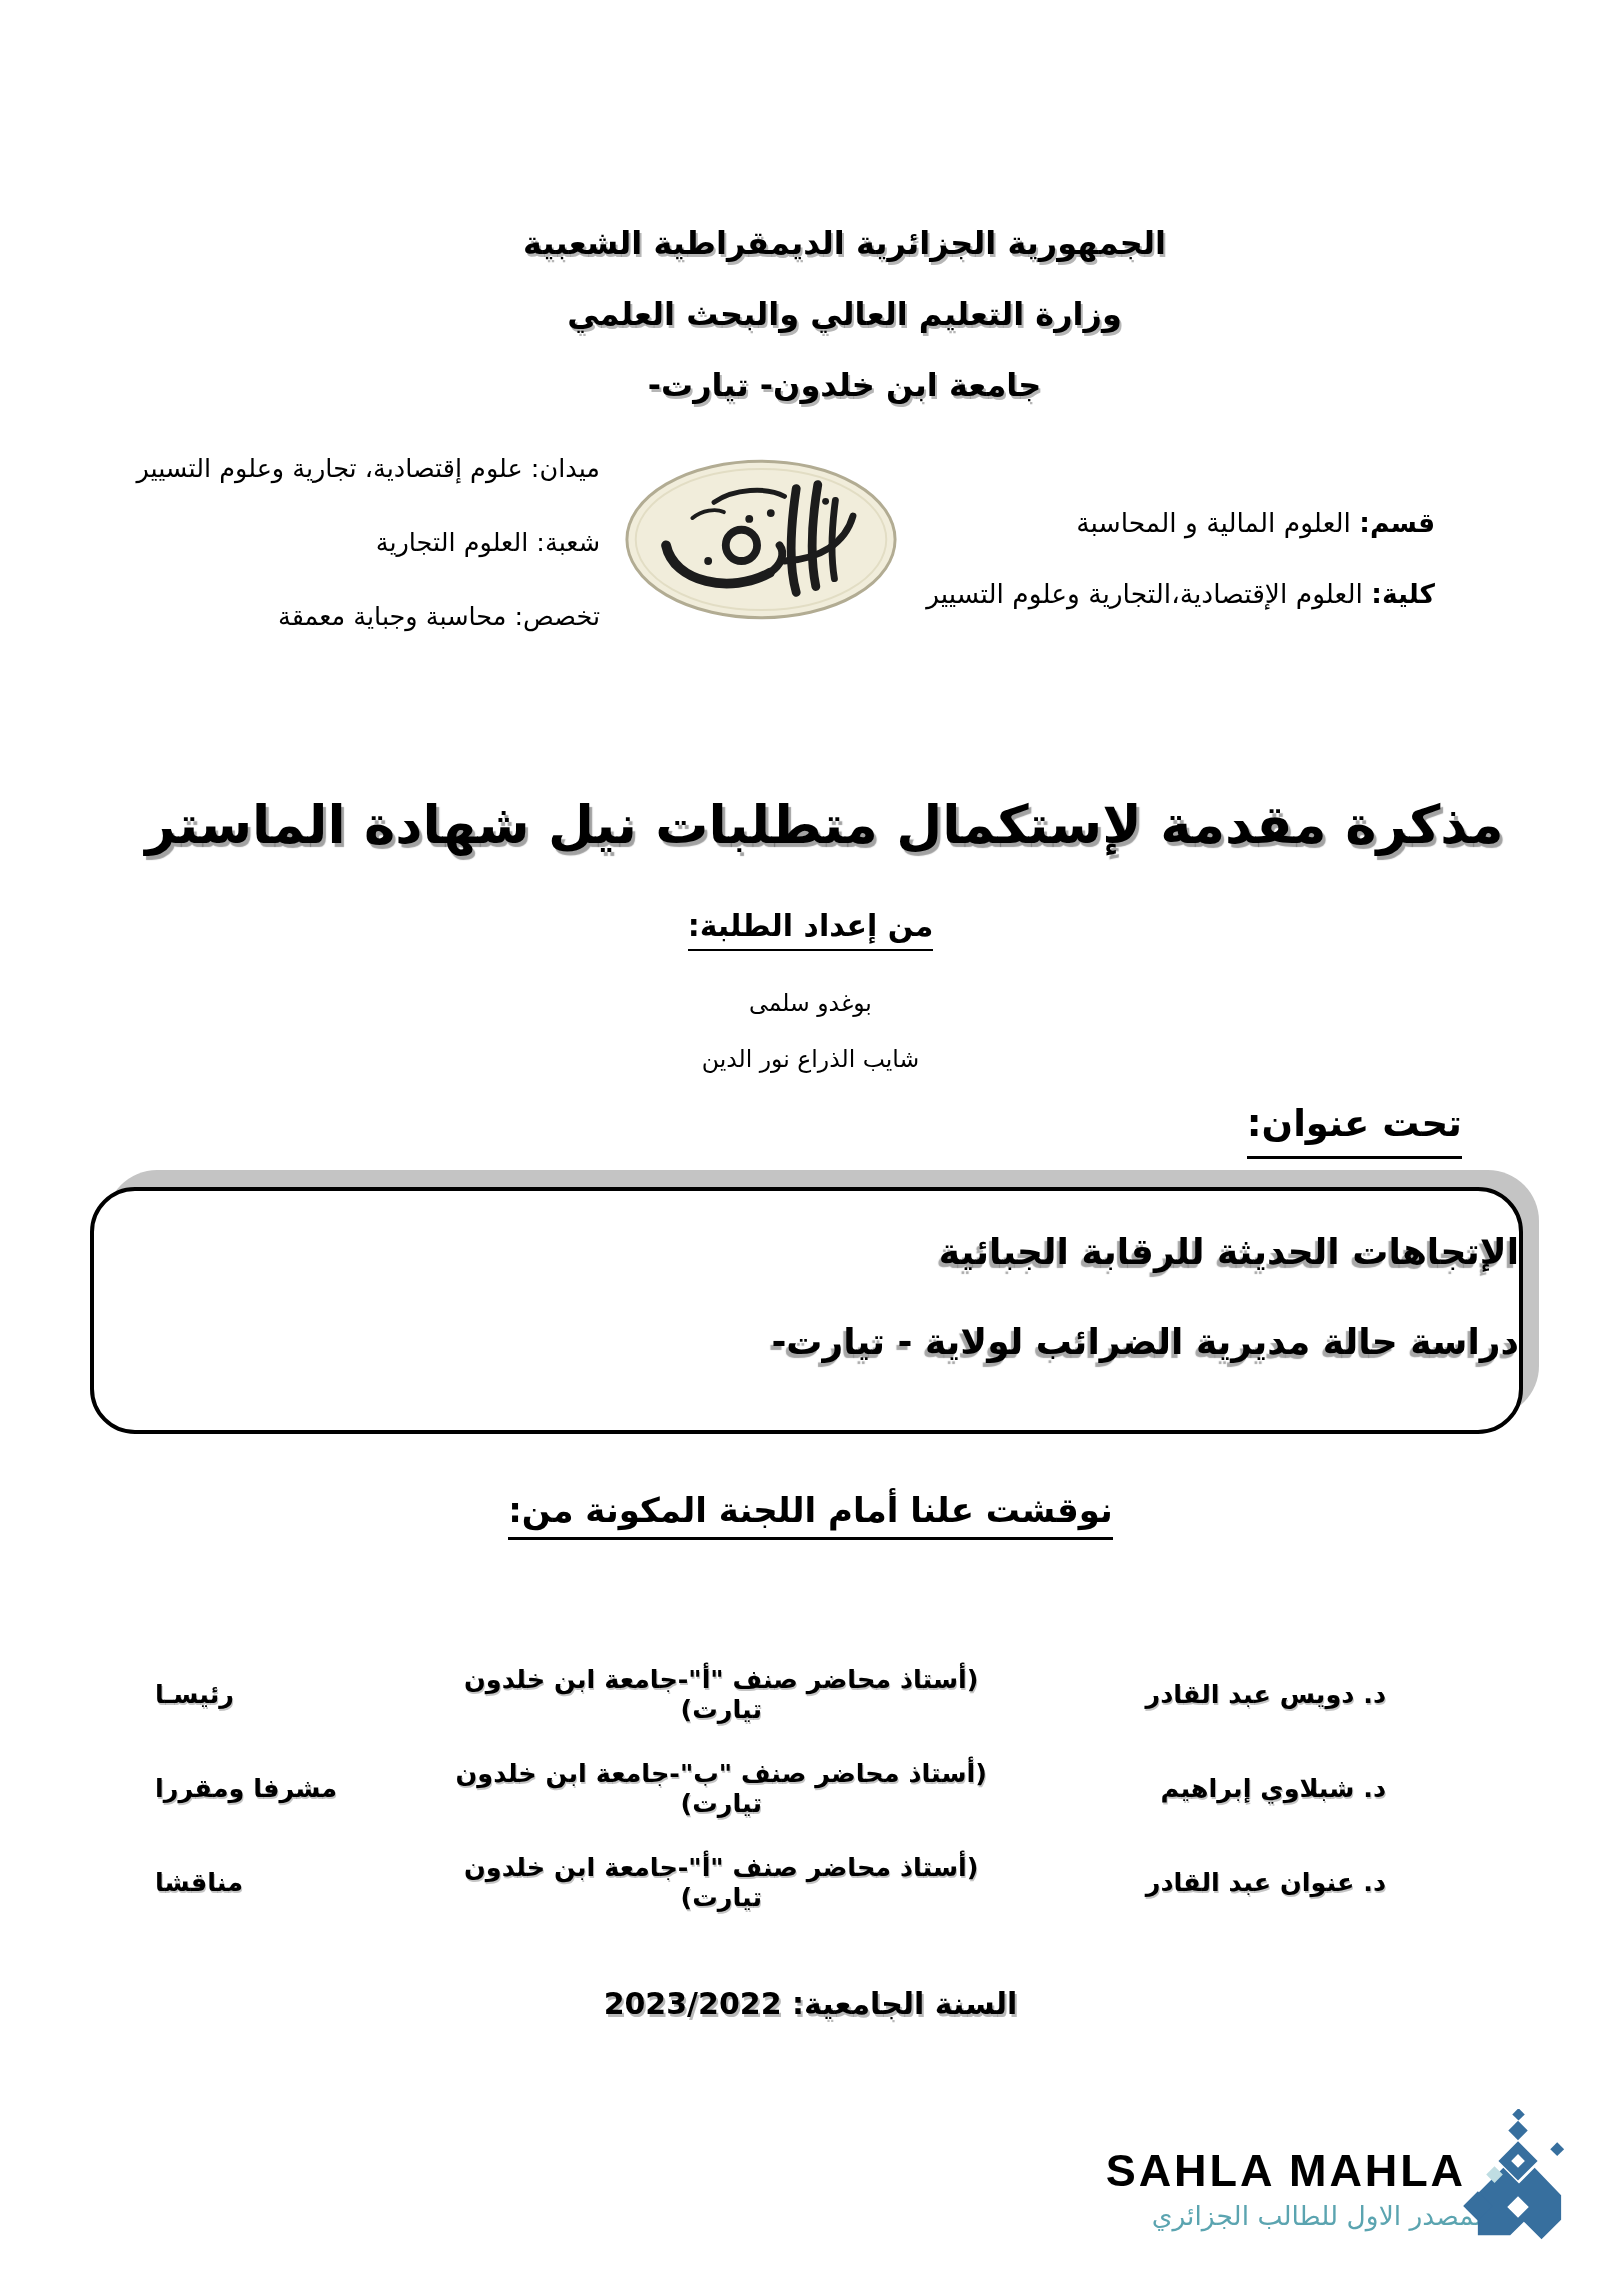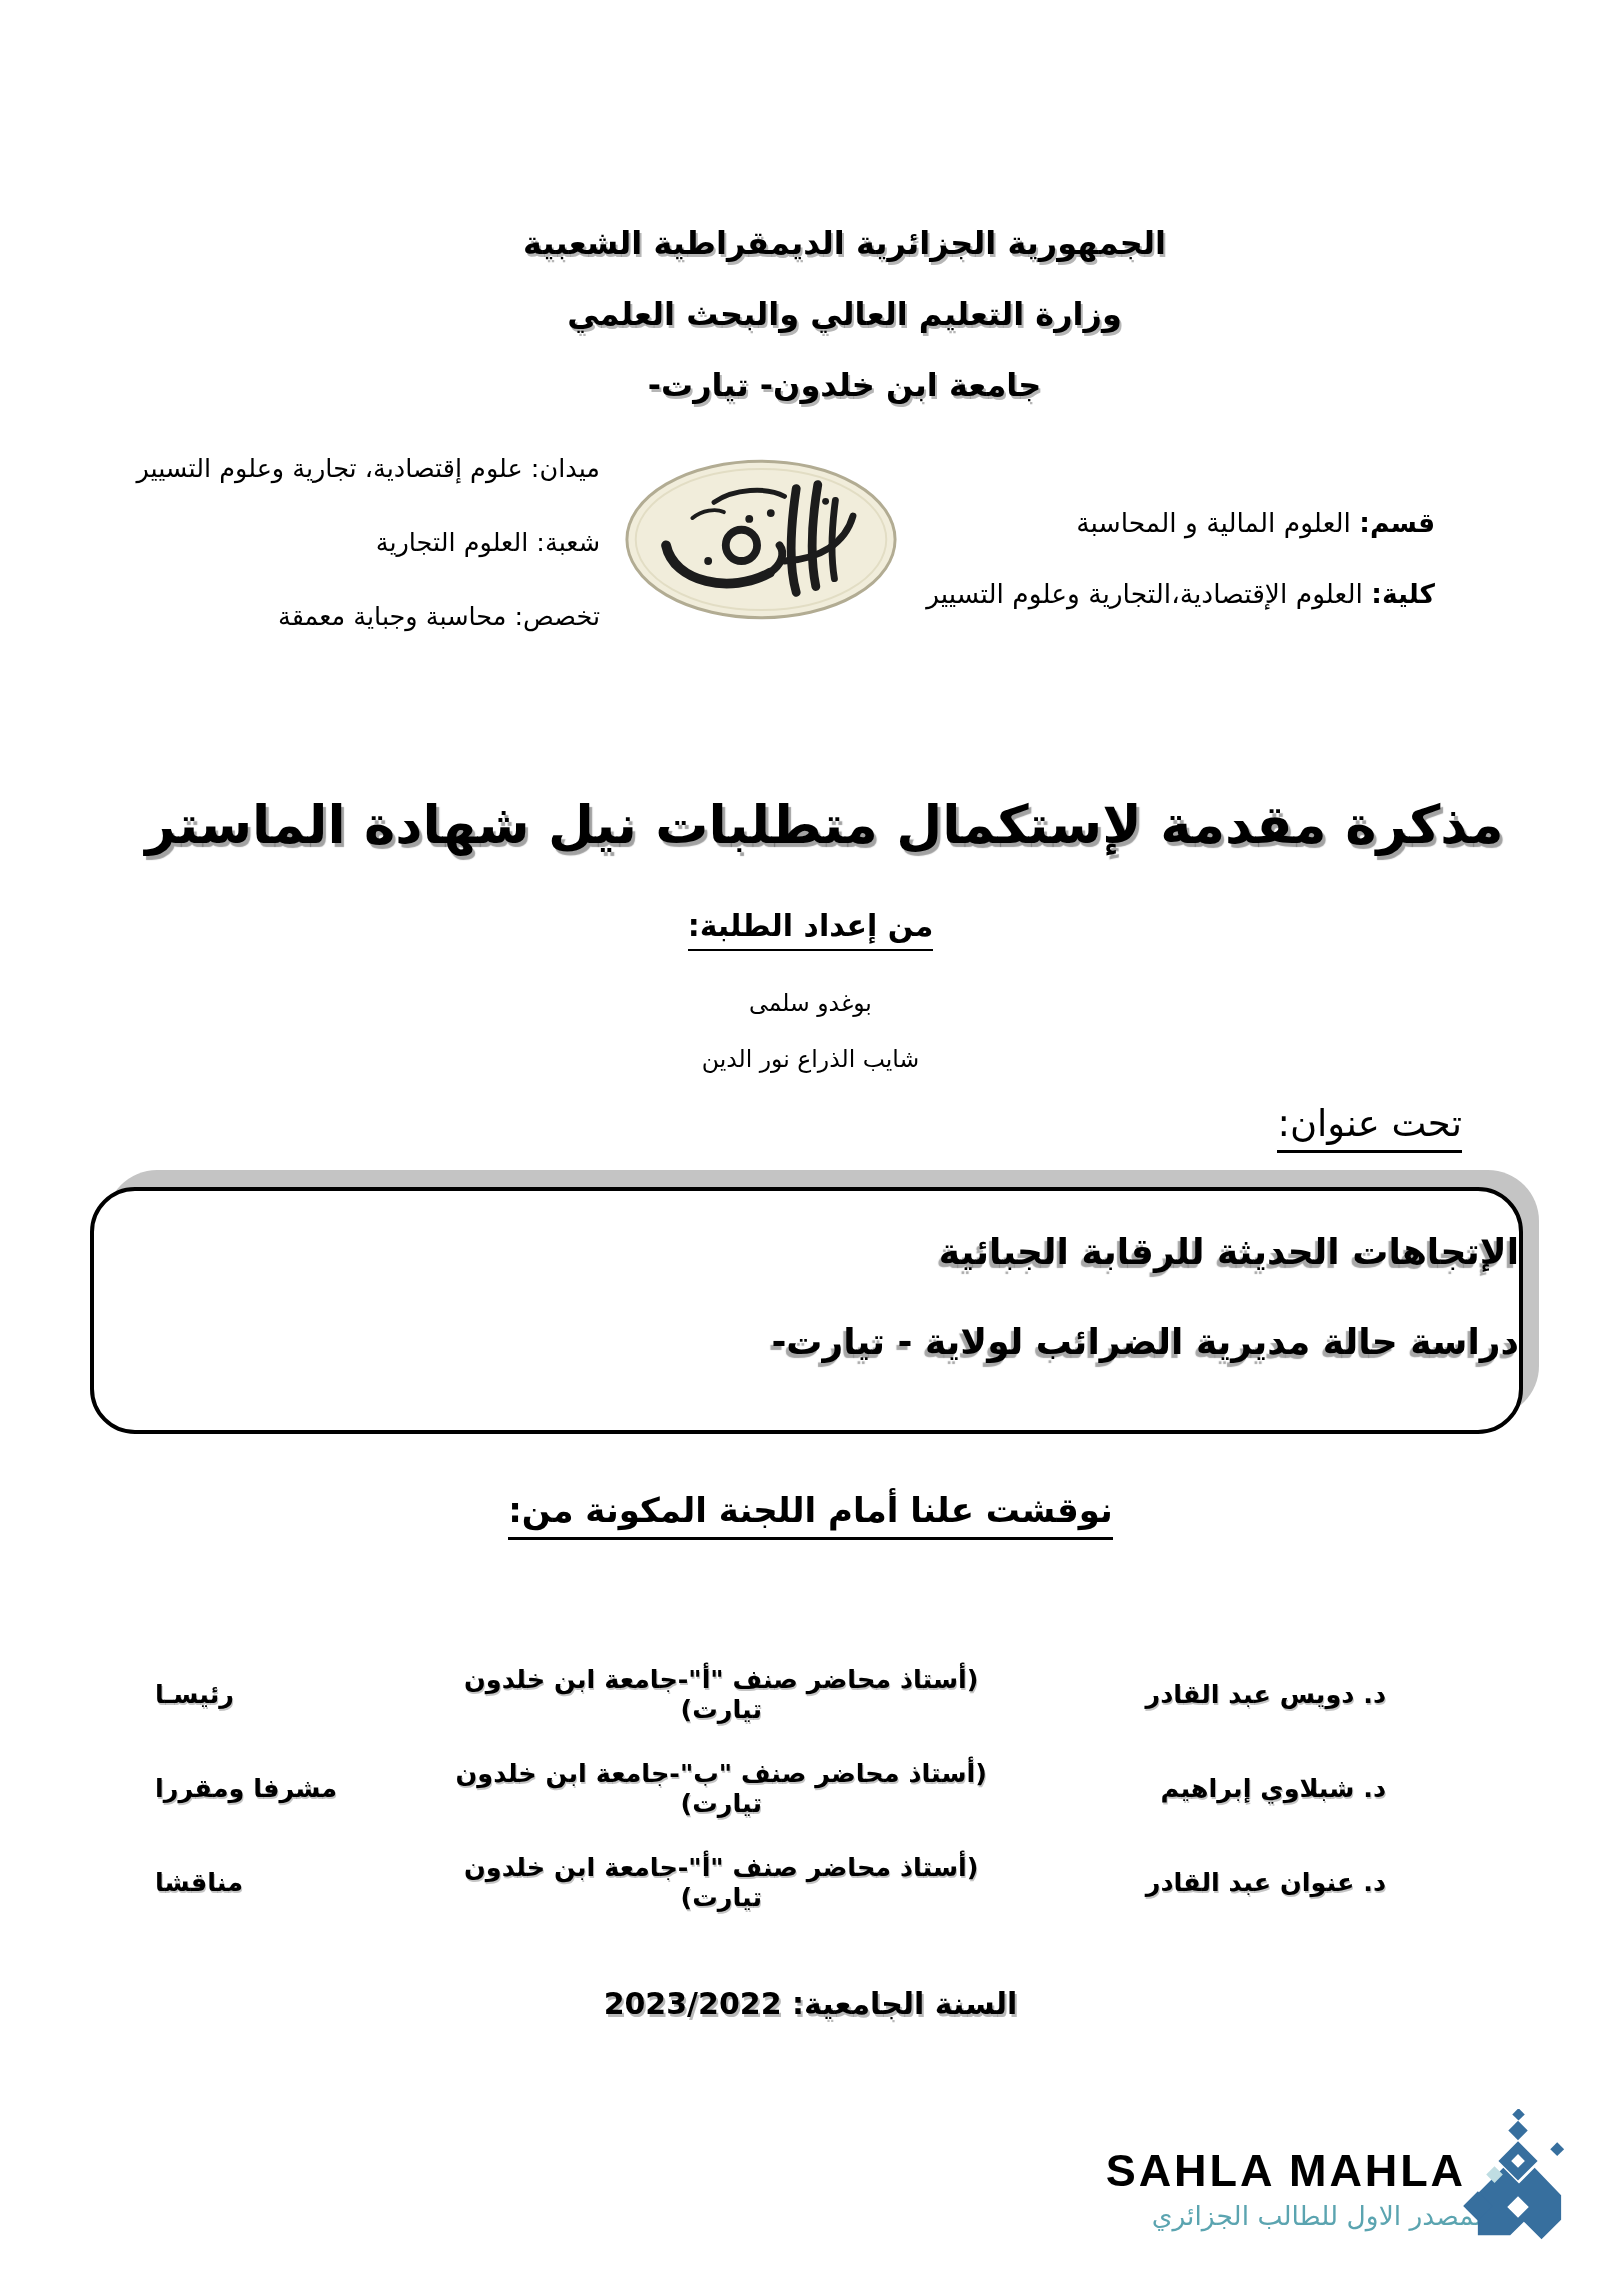--- a/index.html
+++ b/index.html
@@ -56,22 +56,22 @@
   .students {
     position:absolute; top:975px; left:0; width:100%;
     text-align:center; direction:rtl;
     font-size:23.5px; line-height:56px;
   }
 
   
   .under-wrap { position:absolute; top:1102px; right:159px; }
   .under {
     display:inline-block; direction:rtl;
-    font-size:37px; font-weight:normal;
-    border-bottom:3.9px solid #000; padding-bottom:5px;
+    font-size:37px; font-weight:bold;
+    border-bottom:3.9px solid #000; padding-bottom:11px;
   }
 
   
   .thesis-box { position:absolute; left:90px; top:1187px; width:1433px; height:247px; }
   .thesis-box .shadow {
     position:absolute; left:15.7px; top:-16.7px; width:100%; height:100%;
     background:#c4c4c4; border-radius:51px;
   }
   .thesis-box .boxface {
     position:absolute; left:0; top:0; width:100%; height:100%;

